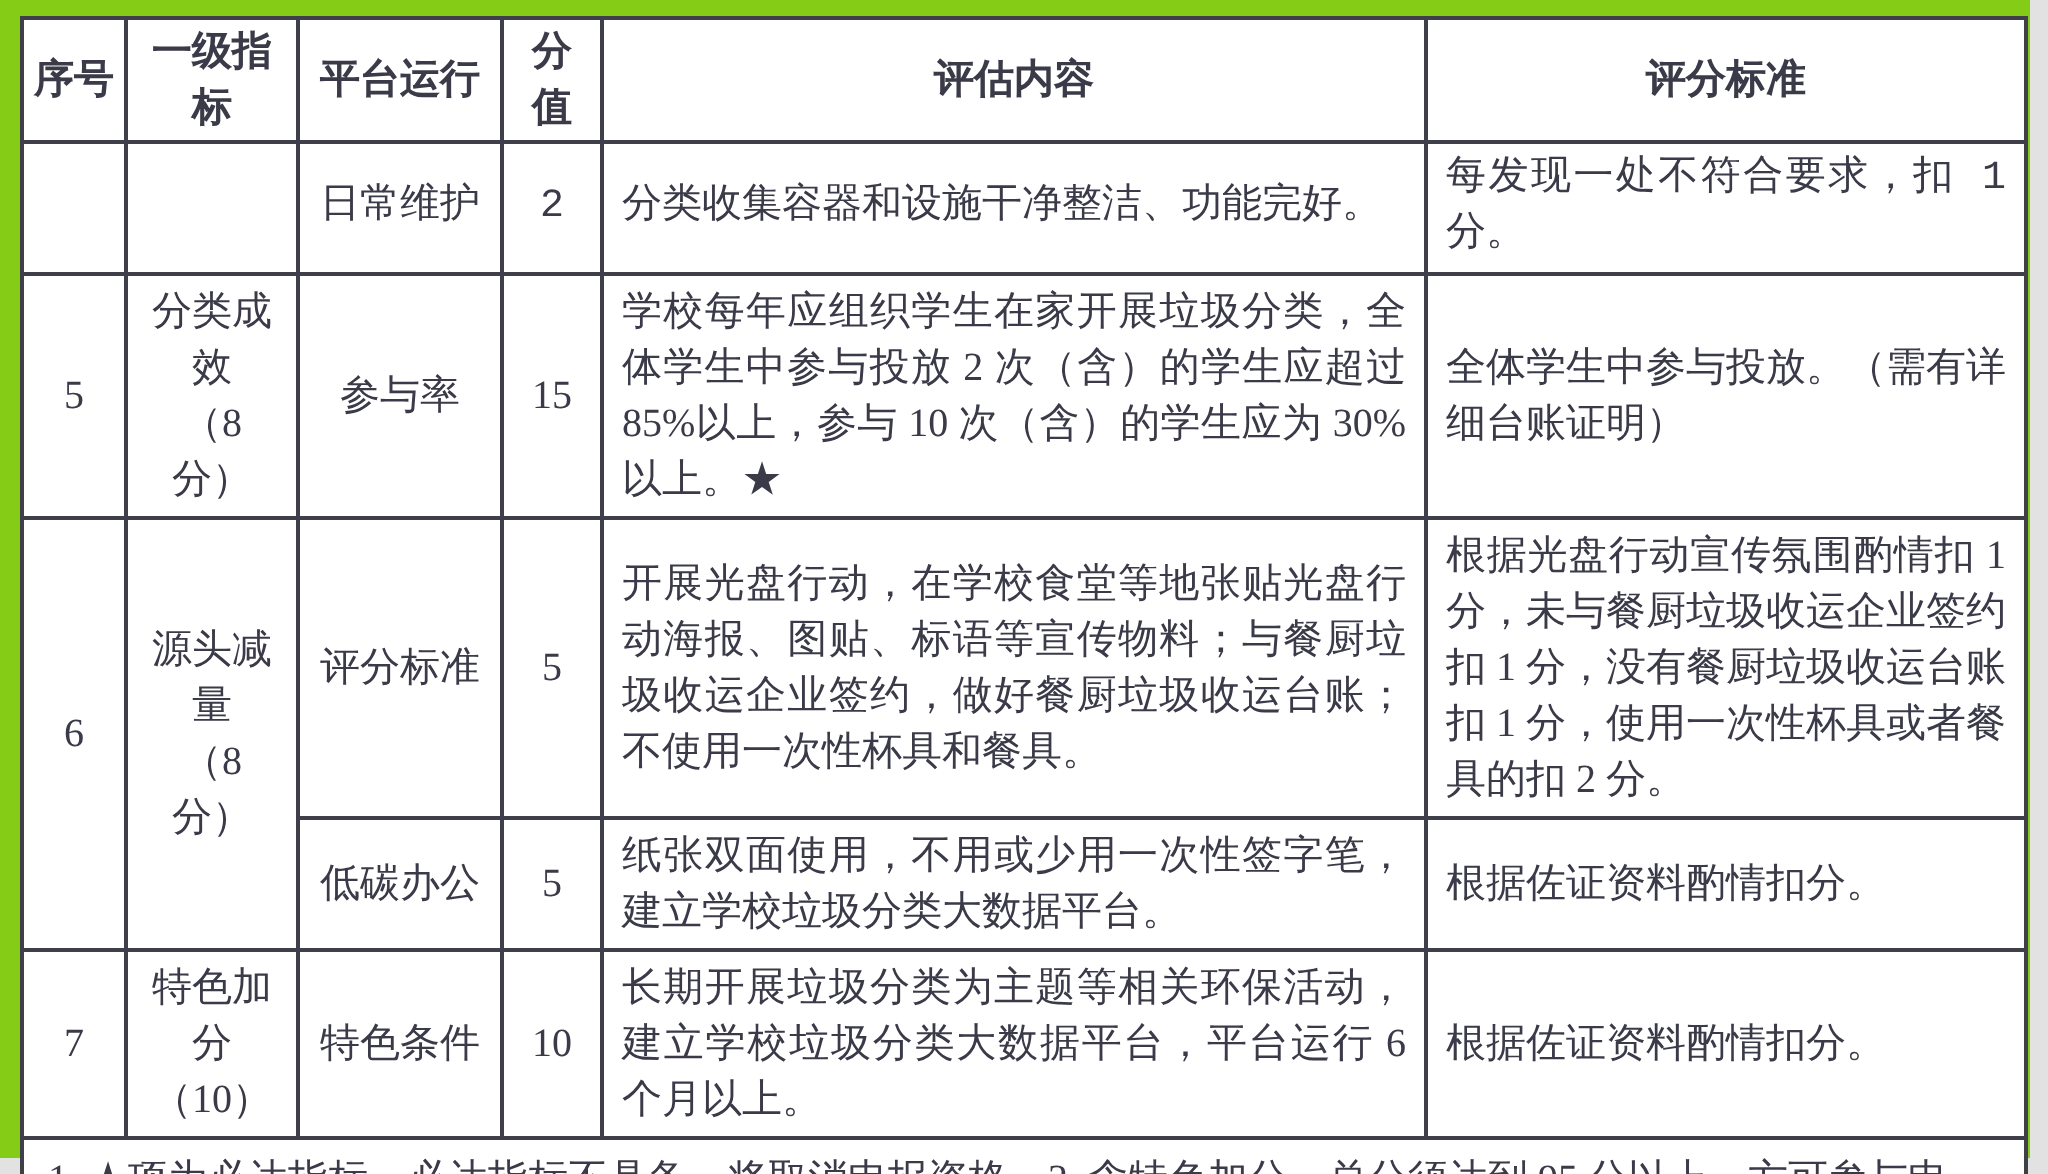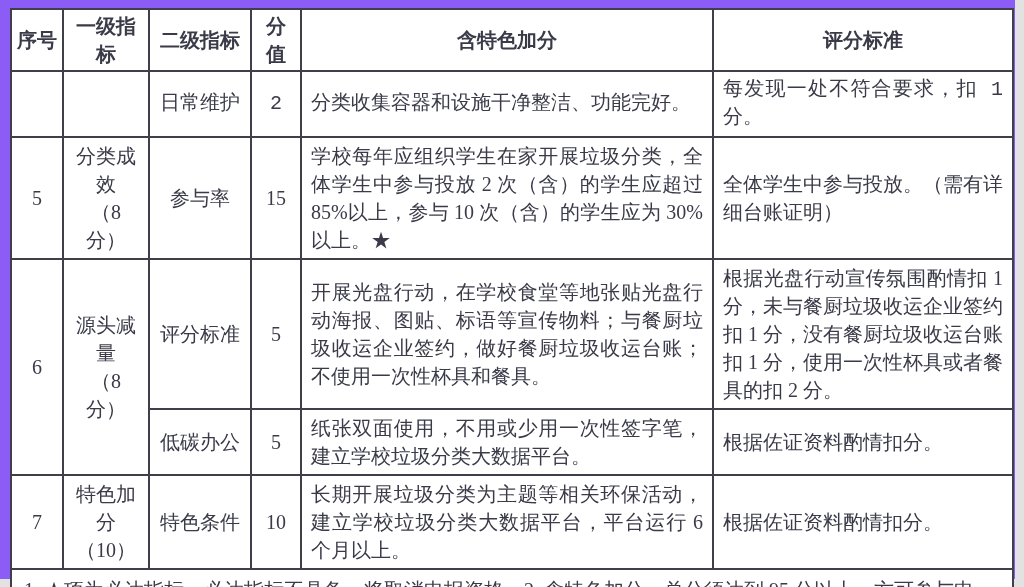--- a/index.html
+++ b/index.html
@@ -7,21 +7,21 @@
     width:1024px;height:587px;
     background:#e2e2e2;
     font-family:"Liberation Serif","DejaVu Serif",serif;
     color:#3a3a48;
     position:relative;
     overflow:hidden;
   }
   .page{
     position:absolute;top:0;left:0;
     width:1015px;height:579px;
-    background:#8b5cf6;
+    background:#84cc16;
   }
   table.eval-table{
     border-collapse:collapse;
     table-layout:fixed;
     margin:8px 0 0 10px;
     width:1002px;
     background:#ffffff;
   }
   .eval-table th,.eval-table td{
     border:2px solid #3f3f49;
@@ -61,24 +61,24 @@
       <col style="width:102px">
       <col style="width:50px">
       <col style="width:412px">
       <col style="width:300px">
     </colgroup>
     <thead>
       <tr class="r-header">
         <th class="pre">序号</th>
         <th class="pre">一级指
 标</th>
-        <th class="pre">二级指标</th>
+        <th class="pre">平台运行</th>
         <th class="pre">分
 值</th>
-        <th>含特色加分</th>
+        <th>评估内容</th>
         <th>评分标准</th>
       </tr>
     </thead>
     <tbody>
       <tr class="r-daily">
         <td class="center"></td>
         <td class="center"></td>
         <td class="center">日常维护</td>
         <td class="center">2</td>
         <td class="text">分类收集容器和设施干净整洁、功能完好。</td>

